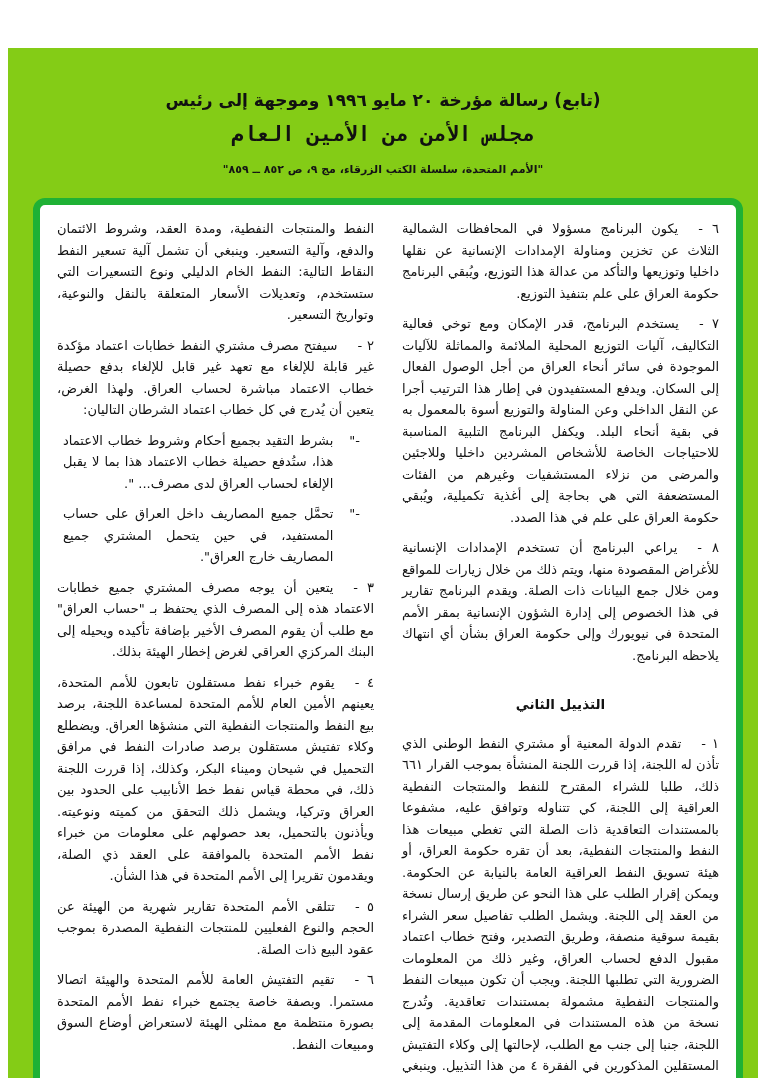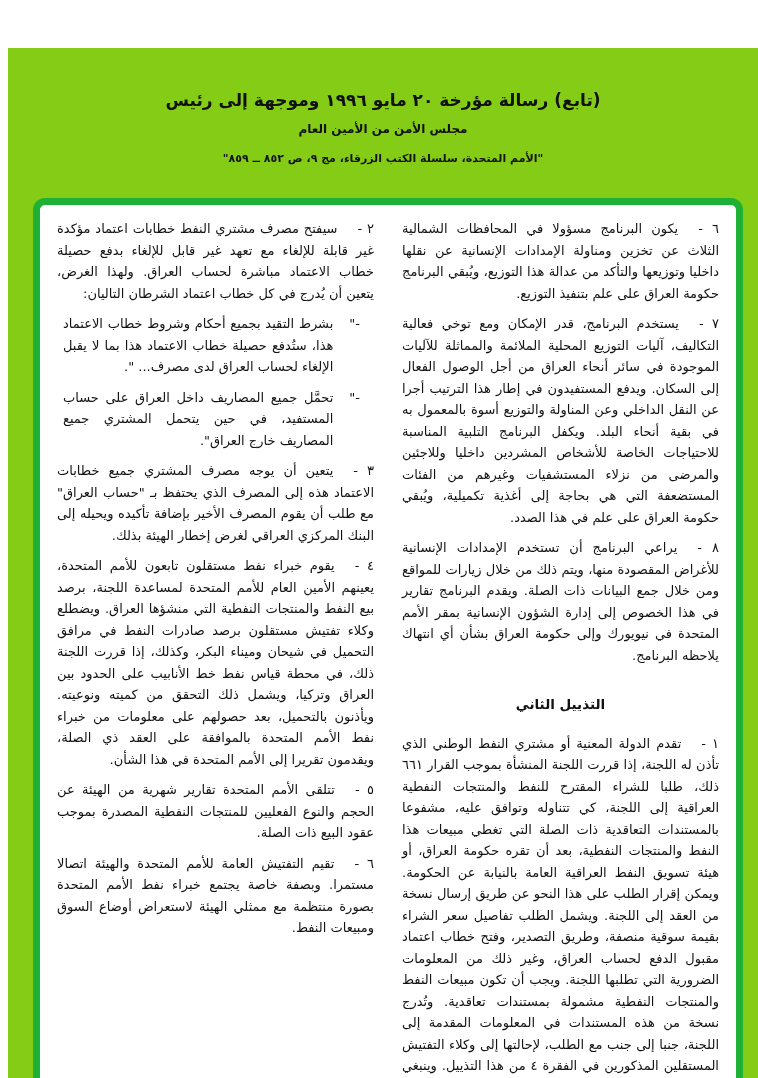--- a/index.html
+++ b/index.html
@@ -2,21 +2,21 @@
 <html lang="ar" dir="rtl" style="--frame-green: #1fb135;"><head>
 <meta charset="utf-8">
 <style>
   html, body { margin:0; padding:0; background:#ffffff; }
   .page {
     position:relative; width:750px; height:1078px; background:#84cc16;
     font-family:"DejaVu Sans", sans-serif; direction:rtl; overflow:hidden;margin-top:48px;
   }
   .doc-header { text-align:center; padding-top:44px; color:#111; }
   .title-line1 { font-size:17px; font-weight:bold; line-height:1.0; }
-  .title-line2 { font-size:12px; font-weight:bold; margin-top:13px; }
+  .title-line2 { font-size:21px; font-weight:bold; margin-top:13px;font-family:Liberation Mono, monospace; }
   .citation    { font-size:11px; font-weight:bold; margin-top:16px; color:#141414; }
 
   .green-box {
     position:absolute; left:25px; top:150px; width:710px; height:896px;
     box-sizing:border-box; border:7px solid var(--frame-green, #1fb135);
     border-radius:12px; background:#ffffff;
     padding:13px 17px 10px 17px;
     display:flex; direction:rtl; gap:28px; overflow:hidden;
   }
   .col {
@@ -55,20 +55,21 @@
 
     <div class="col">
       <p class="para"><span class="pnum">٦ -</span><span>يكون البرنامج مسؤولا في المحافظات الشمالية الثلاث عن تخزين ومناولة الإمدادات الإنسانية عن نقلها داخليا وتوزيعها والتأكد من عدالة هذا التوزيع، ويُبقي البرنامج حكومة العراق على علم بتنفيذ التوزيع.</span></p>
       <p class="para"><span class="pnum">٧ -</span><span>يستخدم البرنامج، قدر الإمكان ومع توخي فعالية التكاليف، آليات التوزيع المحلية الملائمة والمماثلة للآليات الموجودة في سائر أنحاء العراق من أجل الوصول الفعال إلى السكان. ويدفع المستفيدون في إطار هذا الترتيب أجرا عن النقل الداخلي وعن المناولة والتوزيع أسوة بالمعمول به في بقية أنحاء البلد. ويكفل البرنامج التلبية المناسبة للاحتياجات الخاصة للأشخاص المشردين داخليا وللاجئين والمرضى من نزلاء المستشفيات وغيرهم من الفئات المستضعفة التي هي بحاجة إلى أغذية تكميلية، ويُبقي حكومة العراق على علم في هذا الصدد.</span></p>
       <p class="para"><span class="pnum">٨ -</span><span>يراعي البرنامج أن تستخدم الإمدادات الإنسانية للأغراض المقصودة منها، ويتم ذلك من خلال زيارات للمواقع ومن خلال جمع البيانات ذات الصلة. ويقدم البرنامج تقارير في هذا الخصوص إلى إدارة الشؤون الإنسانية بمقر الأمم المتحدة في نيويورك وإلى حكومة العراق بشأن أي انتهاك يلاحظه البرنامج.</span></p>
       <h3 class="appendix-heading">التذييل الثاني</h3>
       <p class="para"><span class="pnum">١ -</span><span>تقدم الدولة المعنية أو مشتري النفط الوطني الذي تأذن له اللجنة، إذا قررت اللجنة المنشأة بموجب القرار ٦٦١ ذلك، طلبا للشراء المقترح للنفط والمنتجات النفطية العراقية إلى اللجنة، كي تتناوله وتوافق عليه، مشفوعا بالمستندات التعاقدية ذات الصلة التي تغطي مبيعات هذا النفط والمنتجات النفطية، بعد أن تقره حكومة العراق، أو هيئة تسويق النفط العراقية العامة بالنيابة عن الحكومة. ويمكن إقرار الطلب على هذا النحو عن طريق إرسال نسخة من العقد إلى اللجنة. ويشمل الطلب تفاصيل سعر الشراء بقيمة سوقية منصفة، وطريق التصدير، وفتح خطاب اعتماد مقبول الدفع لحساب العراق، وغير ذلك من المعلومات الضرورية التي تطلبها اللجنة. ويجب أن تكون مبيعات النفط والمنتجات النفطية مشمولة بمستندات تعاقدية. وتُدرج نسخة من هذه المستندات في المعلومات المقدمة إلى اللجنة، جنبا إلى جنب مع الطلب، لإحالتها إلى وكلاء التفتيش المستقلين المذكورين في الفقرة ٤ من هذا التذييل. وينبغي أن تتضمن المستندات التعاقدية المعلومات التالية: كمية ونوعية</span></p>
     </div>
 
     <div class="col">
+      <p class="cont">النفط والمنتجات النفطية، ومدة العقد، وشروط الائتمان والدفع، وآلية التسعير. وينبغي أن تشمل آلية تسعير النفط النقاط التالية: النفط الخام الدليلي ونوع التسعيرات التي ستستخدم، وتعديلات الأسعار المتعلقة بالنقل والنوعية، وتواريخ التسعير.</p>
       <p class="para"><span class="pnum">٢ -</span><span>سيفتح مصرف مشتري النفط خطابات اعتماد مؤكدة غير قابلة للإلغاء مع تعهد غير قابل للإلغاء بدفع حصيلة خطاب الاعتماد مباشرة لحساب العراق. ولهذا الغرض، يتعين أن يُدرج في كل خطاب اعتماد الشرطان التاليان:</span></p>
       <div class="quote">
         <span class="qmark">"-</span>
         <span class="qtext">بشرط التقيد بجميع أحكام وشروط خطاب الاعتماد هذا، ستُدفع حصيلة خطاب الاعتماد هذا بما لا يقبل الإلغاء لحساب العراق لدى مصرف... ".</span>
       </div>
       <div class="quote">
         <span class="qmark">"-</span>
         <span class="qtext">تحمَّل جميع المصاريف داخل العراق على حساب المستفيد، في حين يتحمل المشتري جميع المصاريف خارج العراق".</span>
       </div>
       <p class="para"><span class="pnum">٣ -</span><span>يتعين أن يوجه مصرف المشتري جميع خطابات الاعتماد هذه إلى المصرف الذي يحتفظ بـ "حساب العراق" مع طلب أن يقوم المصرف الأخير بإضافة تأكيده ويحيله إلى البنك المركزي العراقي لغرض إخطار الهيئة بذلك.</span></p>

